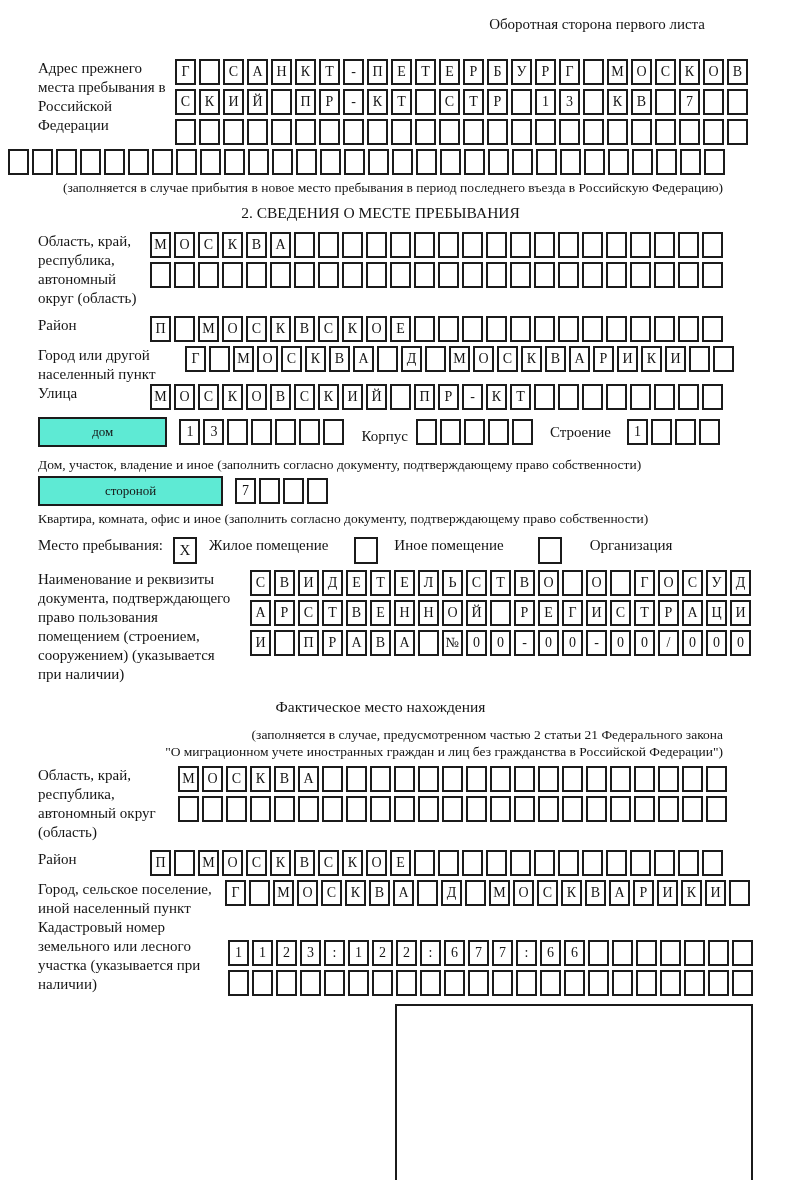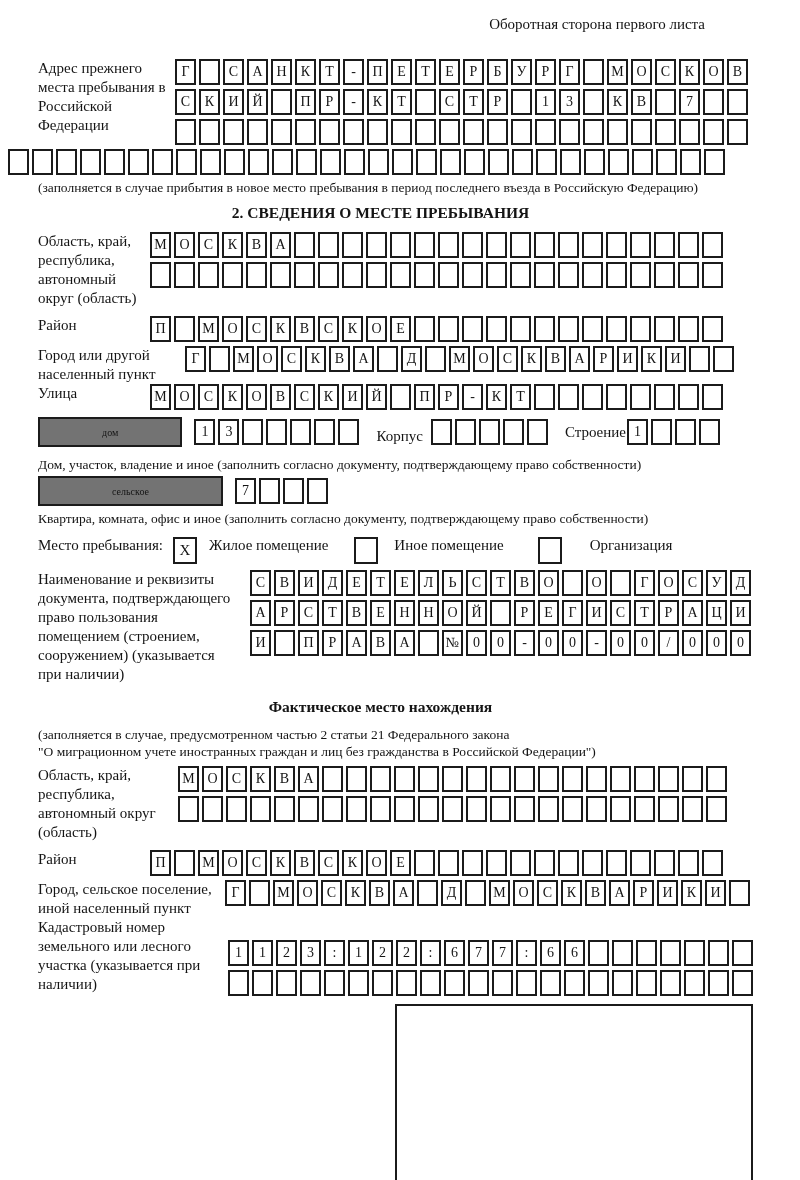--- a/index.html
+++ b/index.html
@@ -11,35 +11,35 @@
 
   .frow{display:flex;align-items:flex-start}
   .lbl{font-size:15px;line-height:19px;padding-right:8px}
   .cellrow{display:flex;flex-wrap:nowrap;margin-bottom:4px}
   .cell{flex:0 0 auto;width:21px;height:26px;border:2px solid #1b1b1b;margin-right:3px;
         display:inline-flex;align-items:center;justify-content:center;
         font-size:14px;line-height:1;background:#fff}
   .fullrow{margin-left:-30px;margin-top:0}
 
   .caption{font-size:13.5px;line-height:17px}
-  .center{text-align:left}
-  .sec-title{font-size:15.5px;font-weight:bold;text-align:center;margin:8px 0 10px 0}
+  .center{text-align:right}
+  .sec-title{font-size:15.5px;font-weight:normal;text-align:center;margin:8px 0 10px 0}
 
   .top-block{margin-top:26px}
   .lbl-top{flex:0 0 137px}
   .lbl-s2{flex:0 0 112px}
   .lbl-fr{flex:0 0 140px}
   .lbl-fc{flex:0 0 187px}
   .lbl-kad{flex:0 0 190px}
   .lbl-doc{flex:0 0 212px}
 
   .mt2{margin-top:9px}.mt4{margin-top:4px}.mt6{margin-top:6px}.mt8{margin-top:8px}.mt10{margin-top:14px}
 
   .bigbox{height:30px;border:2px solid #1b1b1b;display:flex;align-items:center;justify-content:center;
-          font-size:10px;background:#737373}
+          font-size:13px;background:#5eead4}
   .house-row{display:flex;align-items:center;margin-top:3px}
   .inline-lbl{font-size:15px;white-space:nowrap}
 
   .chk{flex:0 0 auto;width:24px;height:27px;border:2px solid #1b1b1b;display:inline-flex;
        align-items:center;justify-content:center;font-size:15px;background:#fff}
   .stay-row{display:flex;align-items:flex-start;margin-top:10px}
 
   .stamp-box{margin-left:357px;width:358px;height:178px;border:2px solid #1b1b1b;background:#fff}
   .stamp-note{margin-left:322px;width:440px;text-align:center;font-size:14.5px;line-height:19px;margin-top:6px}
 </style>
@@ -328,32 +328,32 @@
         <span class="cell"></span>
       </div>
     <div class="inline-lbl" style="margin:9px 8px 0 14px">Корпус</div>
     <div class="cellrow" style="margin:0">
         <span class="cell"></span>
         <span class="cell"></span>
         <span class="cell"></span>
         <span class="cell"></span>
         <span class="cell"></span>
       </div>
-    <div class="inline-lbl" style="margin:0 1px 0 14px">Строение</div>
+    <div class="inline-lbl" style="margin:0 16px 0 14px">Строение</div>
     <div class="cellrow" style="margin:0">
         <span class="cell">1</span>
         <span class="cell"></span>
         <span class="cell"></span>
         <span class="cell"></span>
       </div>
   </div>
   <div class="caption mt2">Дом, участок, владение и иное (заполнить согласно документу, подтверждающему право собственности)</div>
 
   <div class="house-row mt4">
-    <div class="bigbox" style="width:185px">сельское</div>
+    <div class="bigbox" style="width:185px">стороной</div>
     <div class="cellrow" style="margin:0 0 0 12px">
         <span class="cell">7</span>
         <span class="cell"></span>
         <span class="cell"></span>
         <span class="cell"></span>
       </div>
   </div>
   <div class="caption mt4">Квартира, комната, офис и иное (заполнить согласно документу, подтверждающему право собственности)</div>
 
   <div class="stay-row">

